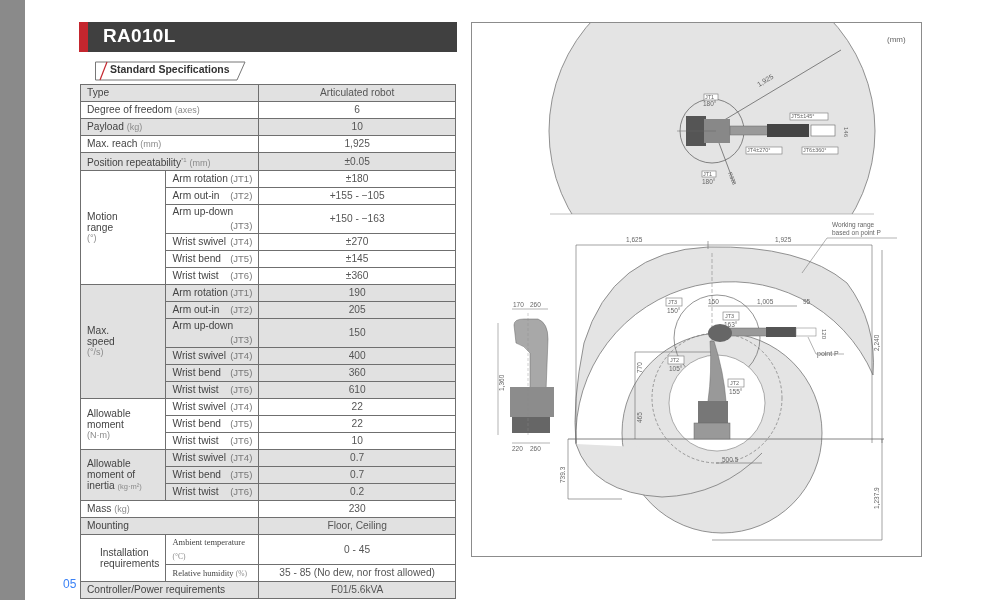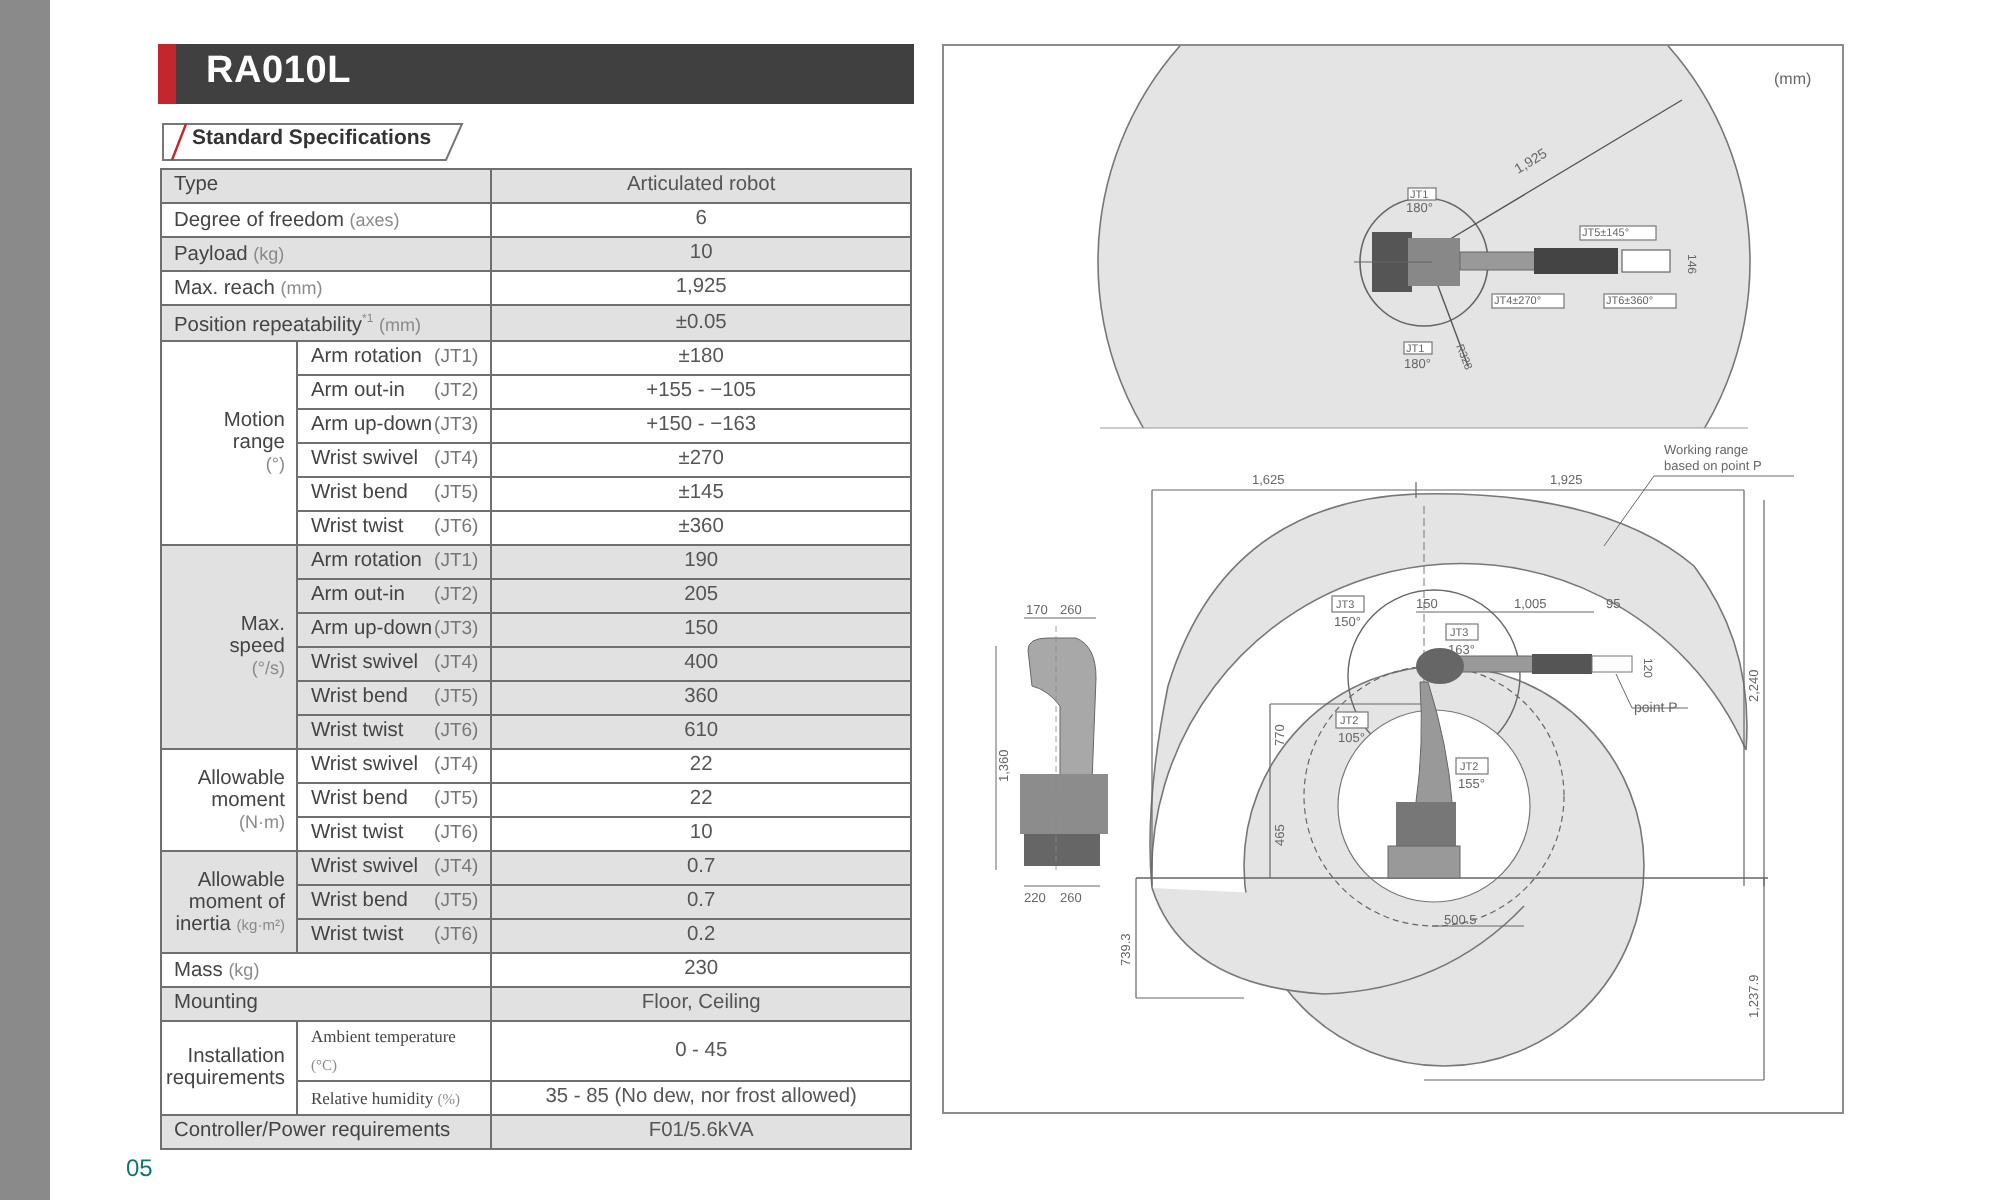--- a/index.html
+++ b/index.html
@@ -5,36 +5,36 @@
   * { box-sizing: border-box; margin: 0; padding: 0; }
   html, body { width: 1000px; height: 600px; overflow: hidden; background: #ffffff; }
   body { position: relative; font-family: "DejaVu Sans", sans-serif; color: #3a3a3a; }
 
   .left-bar { position: absolute; left: 0; top: 0; width: 25px; height: 600px; background: #8a8a8a; }
 
   .title-bar { position: absolute; left: 79px; top: 22px; width: 378px; height: 30px; background: #404040; }
   .title-bar .accent { position: absolute; left: 0; top: 0; width: 9px; height: 30px; background: #c4262e; }
   .title-bar .title { position: absolute; left: 24px; top: 3px; font-family: "Liberation Sans", sans-serif; font-weight: bold; font-size: 19px; color: #ffffff; letter-spacing: 0.3px; }
 
-  .section-tab { position: absolute; left: 81px; top: 61px; height: 19px; width: 150px; }
+  .section-tab { position: absolute; left: 95px; top: 61px; height: 19px; width: 150px; }
   .section-tab svg { position: absolute; left: 0; top: 0; }
   .section-tab .label { position: absolute; left: 15px; top: 2px; font-family: "Liberation Sans", sans-serif; font-weight: bold; font-size: 10.5px; color: #333; }
 
   table.spec { position: absolute; left: 80px; top: 84px; width: 376px; border-collapse: collapse; font-family: "Liberation Sans", sans-serif; font-size: 10.2px; color: #444; }
   table.spec td { border: 1px solid #6f6f6f; height: 17px; padding: 0 6px; line-height: 14px; vertical-align: middle; }
   table.spec tr.g td.shade, table.spec td.shade { background: #e1e1e1; margin-left: 36px; }
   table.spec td.val { text-align: center; color: #555; }
   table.spec .unit { color: #8a8a8a; font-size: 9px; }
   table.spec .jt { float: right; color: #777; font-size: 9.5px; }
-  table.spec td.grp { vertical-align: middle; padding-left: 6px; line-height: 11px; text-align: right; }
+  table.spec td.grp { vertical-align: middle; padding-left: 6px; line-height: 11px; }
   table.spec td.grp .unit { display: block; }
   table.spec td.small { font-size: 8.5px; font-family: Liberation Serif, serif; }
 
   .footnote { position: absolute; left: 80px; top: 561px; font-family: "Liberation Sans", sans-serif; font-size: 8px; color: #888; margin-top: 39px; }
-  .page-num { position: absolute; left: 63px; top: 577px; font-family: "Liberation Sans", sans-serif; font-size: 12px; color: #0f766e; }
+  .page-num { position: absolute; left: 63px; top: 577px; font-family: "Liberation Sans", sans-serif; font-size: 12px; color: #3b82f6; }
 
   .drawing { position: absolute; left: 471px; top: 22px; width: 451px; height: 535px; border: 1.5px solid #8c8c8c; background: #fff; overflow: hidden; }
   .drawing svg { position: absolute; left: 0; top: 0; }
   .drawing text { font-family: "Liberation Sans", sans-serif; fill: #666; }
 </style>
 </head>
 <body>
 
 <div class="left-bar"></div>
 
@@ -161,21 +161,21 @@
 
   <tr>
     <td colspan="2"><span>Mass</span> <span class="unit">(kg)</span></td>
     <td class="val">230</td>
   </tr>
   <tr>
     <td class="shade" colspan="2">Mounting</td>
     <td class="shade val">Floor, Ceiling</td>
   </tr>
   <tr>
-    <td class="grp" rowspan="2" style="padding-left:2px"><span>Installation</span><br><span>requirements</span></td>
+    <td class="grp" rowspan="2" style="padding-left:19px"><span>Installation</span><br><span>requirements</span></td>
     <td class="small"><span>Ambient temperature</span> <span class="unit" style="font-size:7.5px">(°C)</span></td>
     <td class="val">0 - 45</td>
   </tr>
   <tr>
     <td class="small"><span>Relative humidity</span> <span class="unit" style="font-size:7.5px">(%)</span></td>
     <td class="val">35 - 85 (No dew, nor frost allowed)</td>
   </tr>
   <tr>
     <td class="shade" colspan="2">Controller/Power requirements</td>
     <td class="shade val">F01/5.6kVA</td>

